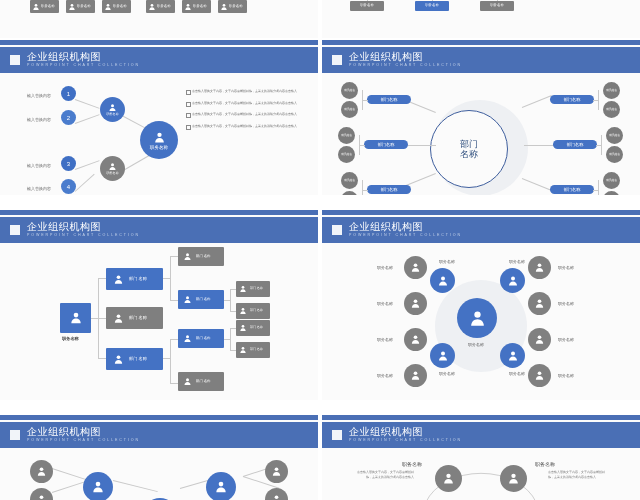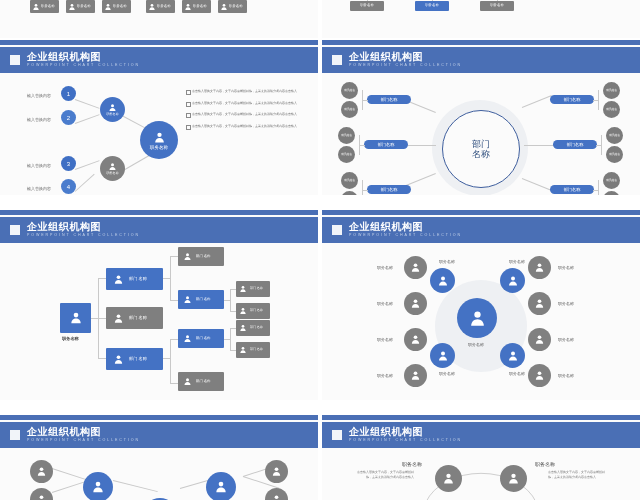--- a/index.html
+++ b/index.html
@@ -11,21 +11,21 @@
 
   
   .slide{position:absolute;background:#fbfbfb;overflow:hidden;}
   .slide .topstrip{position:absolute;left:0;top:0;width:100%;height:5px;background:#4a6fb5;}
   .slide .hdr{
     position:absolute;left:0;top:7px;width:100%;height:26px;background:#4a6fb5;
     display:flex;align-items:center;padding-left:10px;box-sizing:border-box;
   }
   .hdr .sq{width:10px;height:10px;background:#ffffff;opacity:.92;flex:0 0 auto;}
   .hdr .txts{margin-left:7px;line-height:1;}
-  .hdr .t1{font-size:10px;color:#ffffff;letter-spacing:.6px;font-weight:bold;display:block;}
+  .hdr .t1{font-size:10px;color:#ffffff;letter-spacing:.6px;font-weight:normal;display:block;}
   .hdr .t2{font-size:3.6px;color:#c5d3ea;letter-spacing:1.9px;display:block;margin-top:2px;
            text-transform:uppercase;white-space:nowrap;}
   .canvas{position:absolute;left:0;top:33px;right:0;bottom:0;background:#fbfbfb;}
 
   
   .avatar{position:absolute;border-radius:50%;display:flex;align-items:center;justify-content:center;}
   .av-b{background:#4472c4;}
   .av-g{background:#808080;}
   .lbl{position:absolute;font-size:4px;color:#5a5a5a;white-space:nowrap;}
   .lbl-w{position:absolute;font-size:3.6px;color:#ffffff;white-space:nowrap;text-align:center;}
@@ -216,21 +216,21 @@
     <div class="topstrip"></div>
     <div class="hdr">
       <div class="sq"></div>
       <div class="txts">
         <span class="t1">企业组织机构图</span>
         <span class="t2">PowerPoint Chart Collection</span>
       </div>
     </div>
     <div class="canvas">
       <div class="halo" style="left:110px;top:27px;width:96px;height:96px;"></div>
-      <div class="ring" style="left:120px;top:37px;width:76px;height:76px;">
+      <div class="ring" style="left:108px;top:37px;width:76px;height:76px;">
         <span style="white-space:pre-line;">部门
 名称</span>
       </div>
 
       <div class="line" style="left:84px;top:27px;width:32px;transform:rotate(22deg);"></div>
       <div class="line" style="left:84px;top:72px;width:30px;"></div>
       <div class="line" style="left:84px;top:112px;width:32px;transform:rotate(-22deg);"></div>
 
       <div class="line" style="left:200px;top:34px;width:32px;transform:rotate(-22deg);"></div>
       <div class="line" style="left:202px;top:72px;width:30px;"></div>

